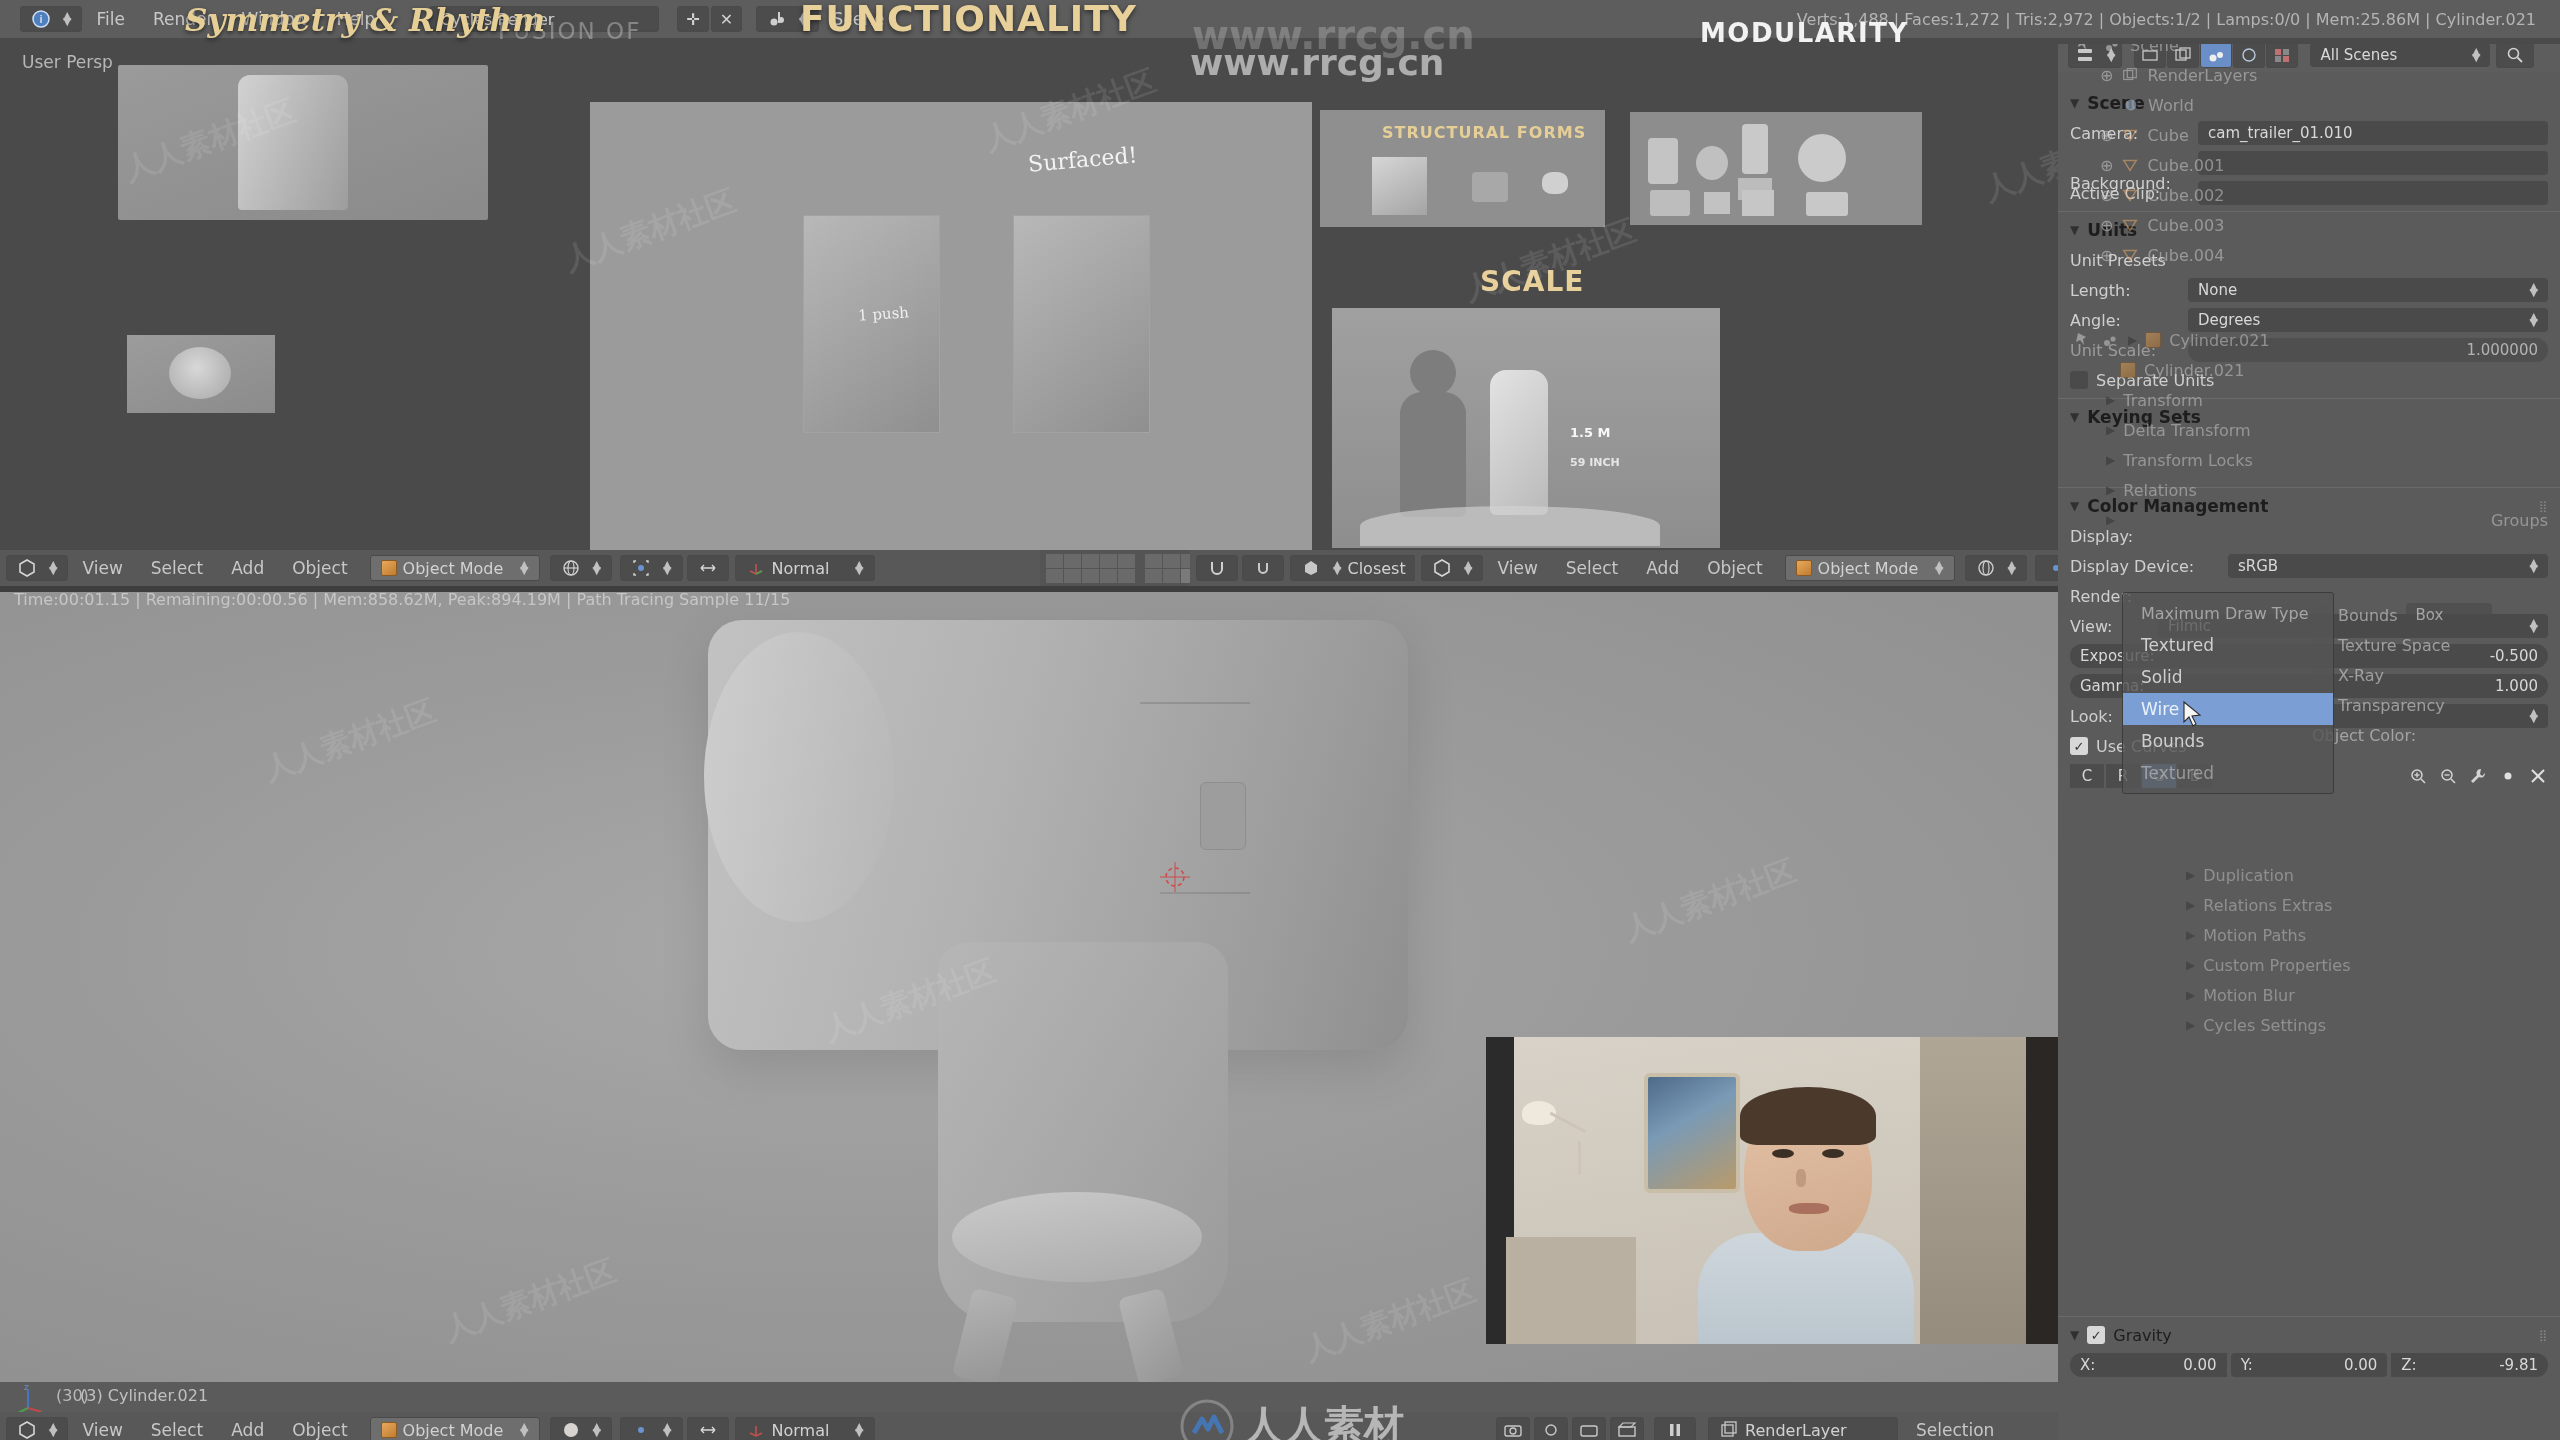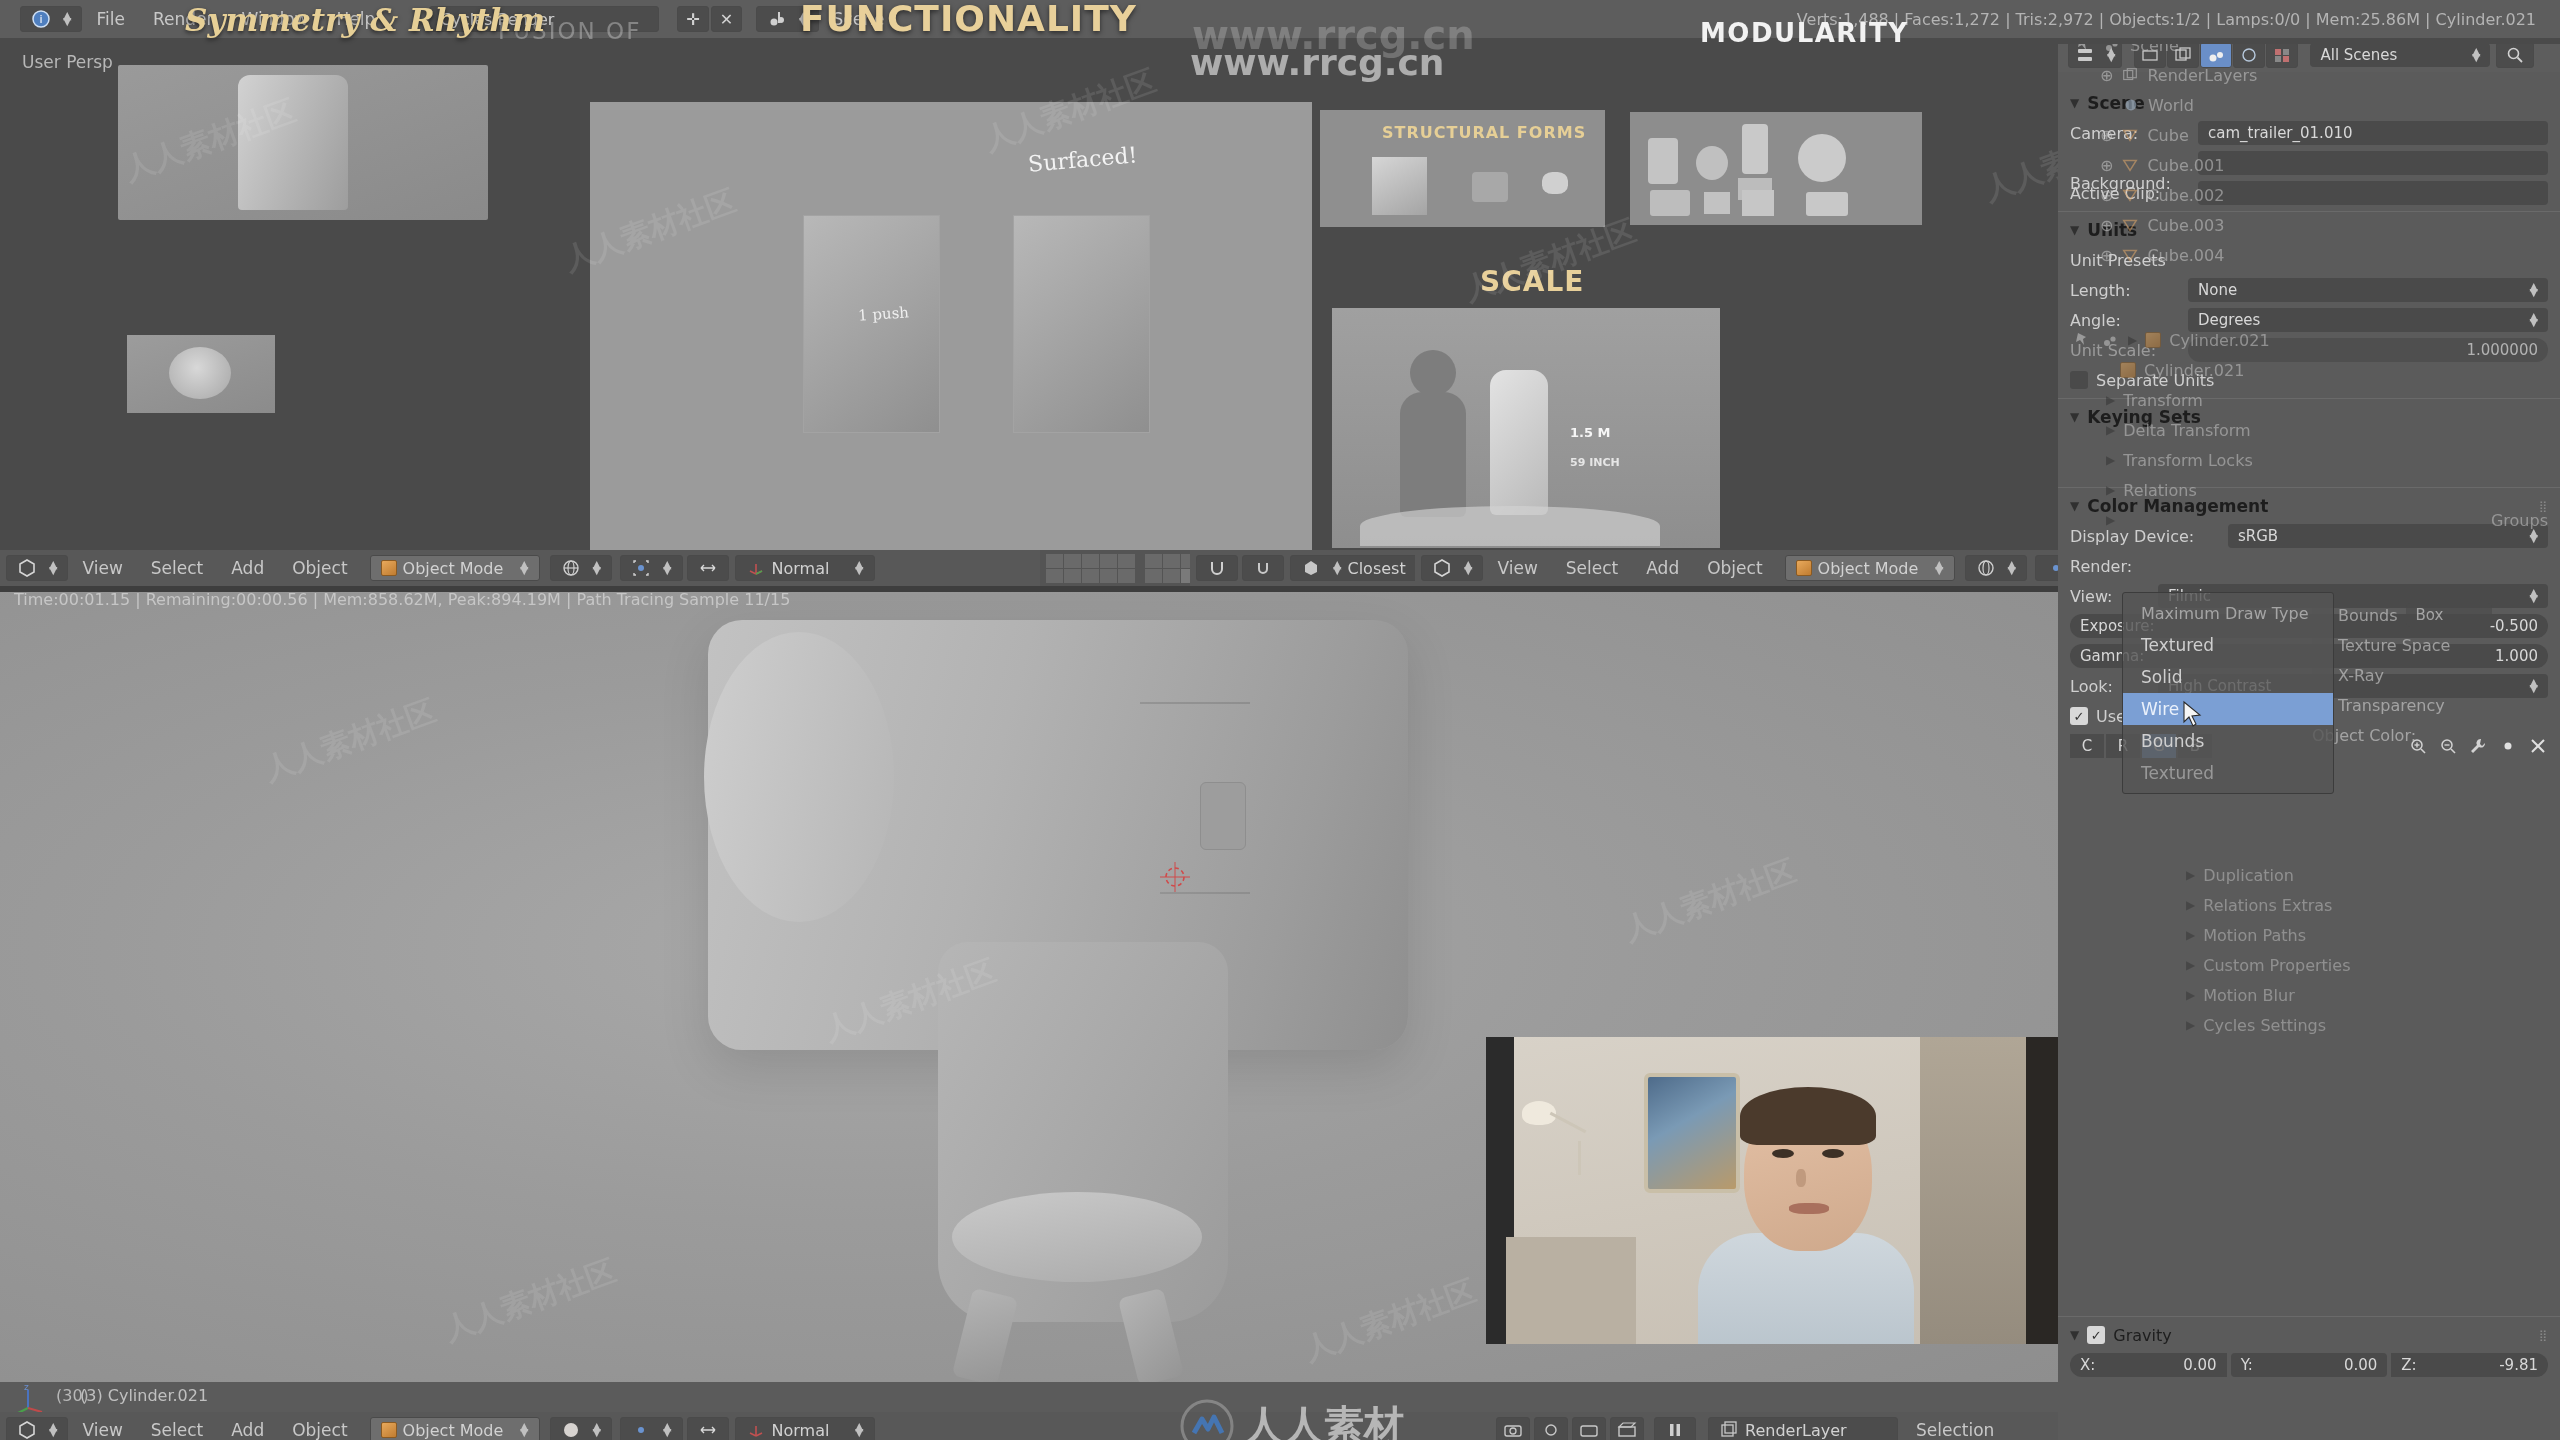--- a/index.html
+++ b/index.html
@@ -597,20 +597,23 @@
       <div style="height:52px;"></div>
 
       <div class="hr"></div>
       <div class="prow">
         <span class="ptitle">
             <span class="tri">▼</span>
         <span>Color Management</span>
           </span>
         <span class="dots">⣿</span>
       </div>
+      <div class="prow">
+        <span class="plabel">Display:</span>
+        </div>
       <div class="prow">
         <span class="plabel" style="width:150px;">Display Device:</span>
         <div class="pfield">
           <span>sRGB</span>
           <span class="spin">▲<br>▼</span>
           </div>
       </div>
       <div class="prow">
         <span class="plabel">Render:</span>
         </div>

